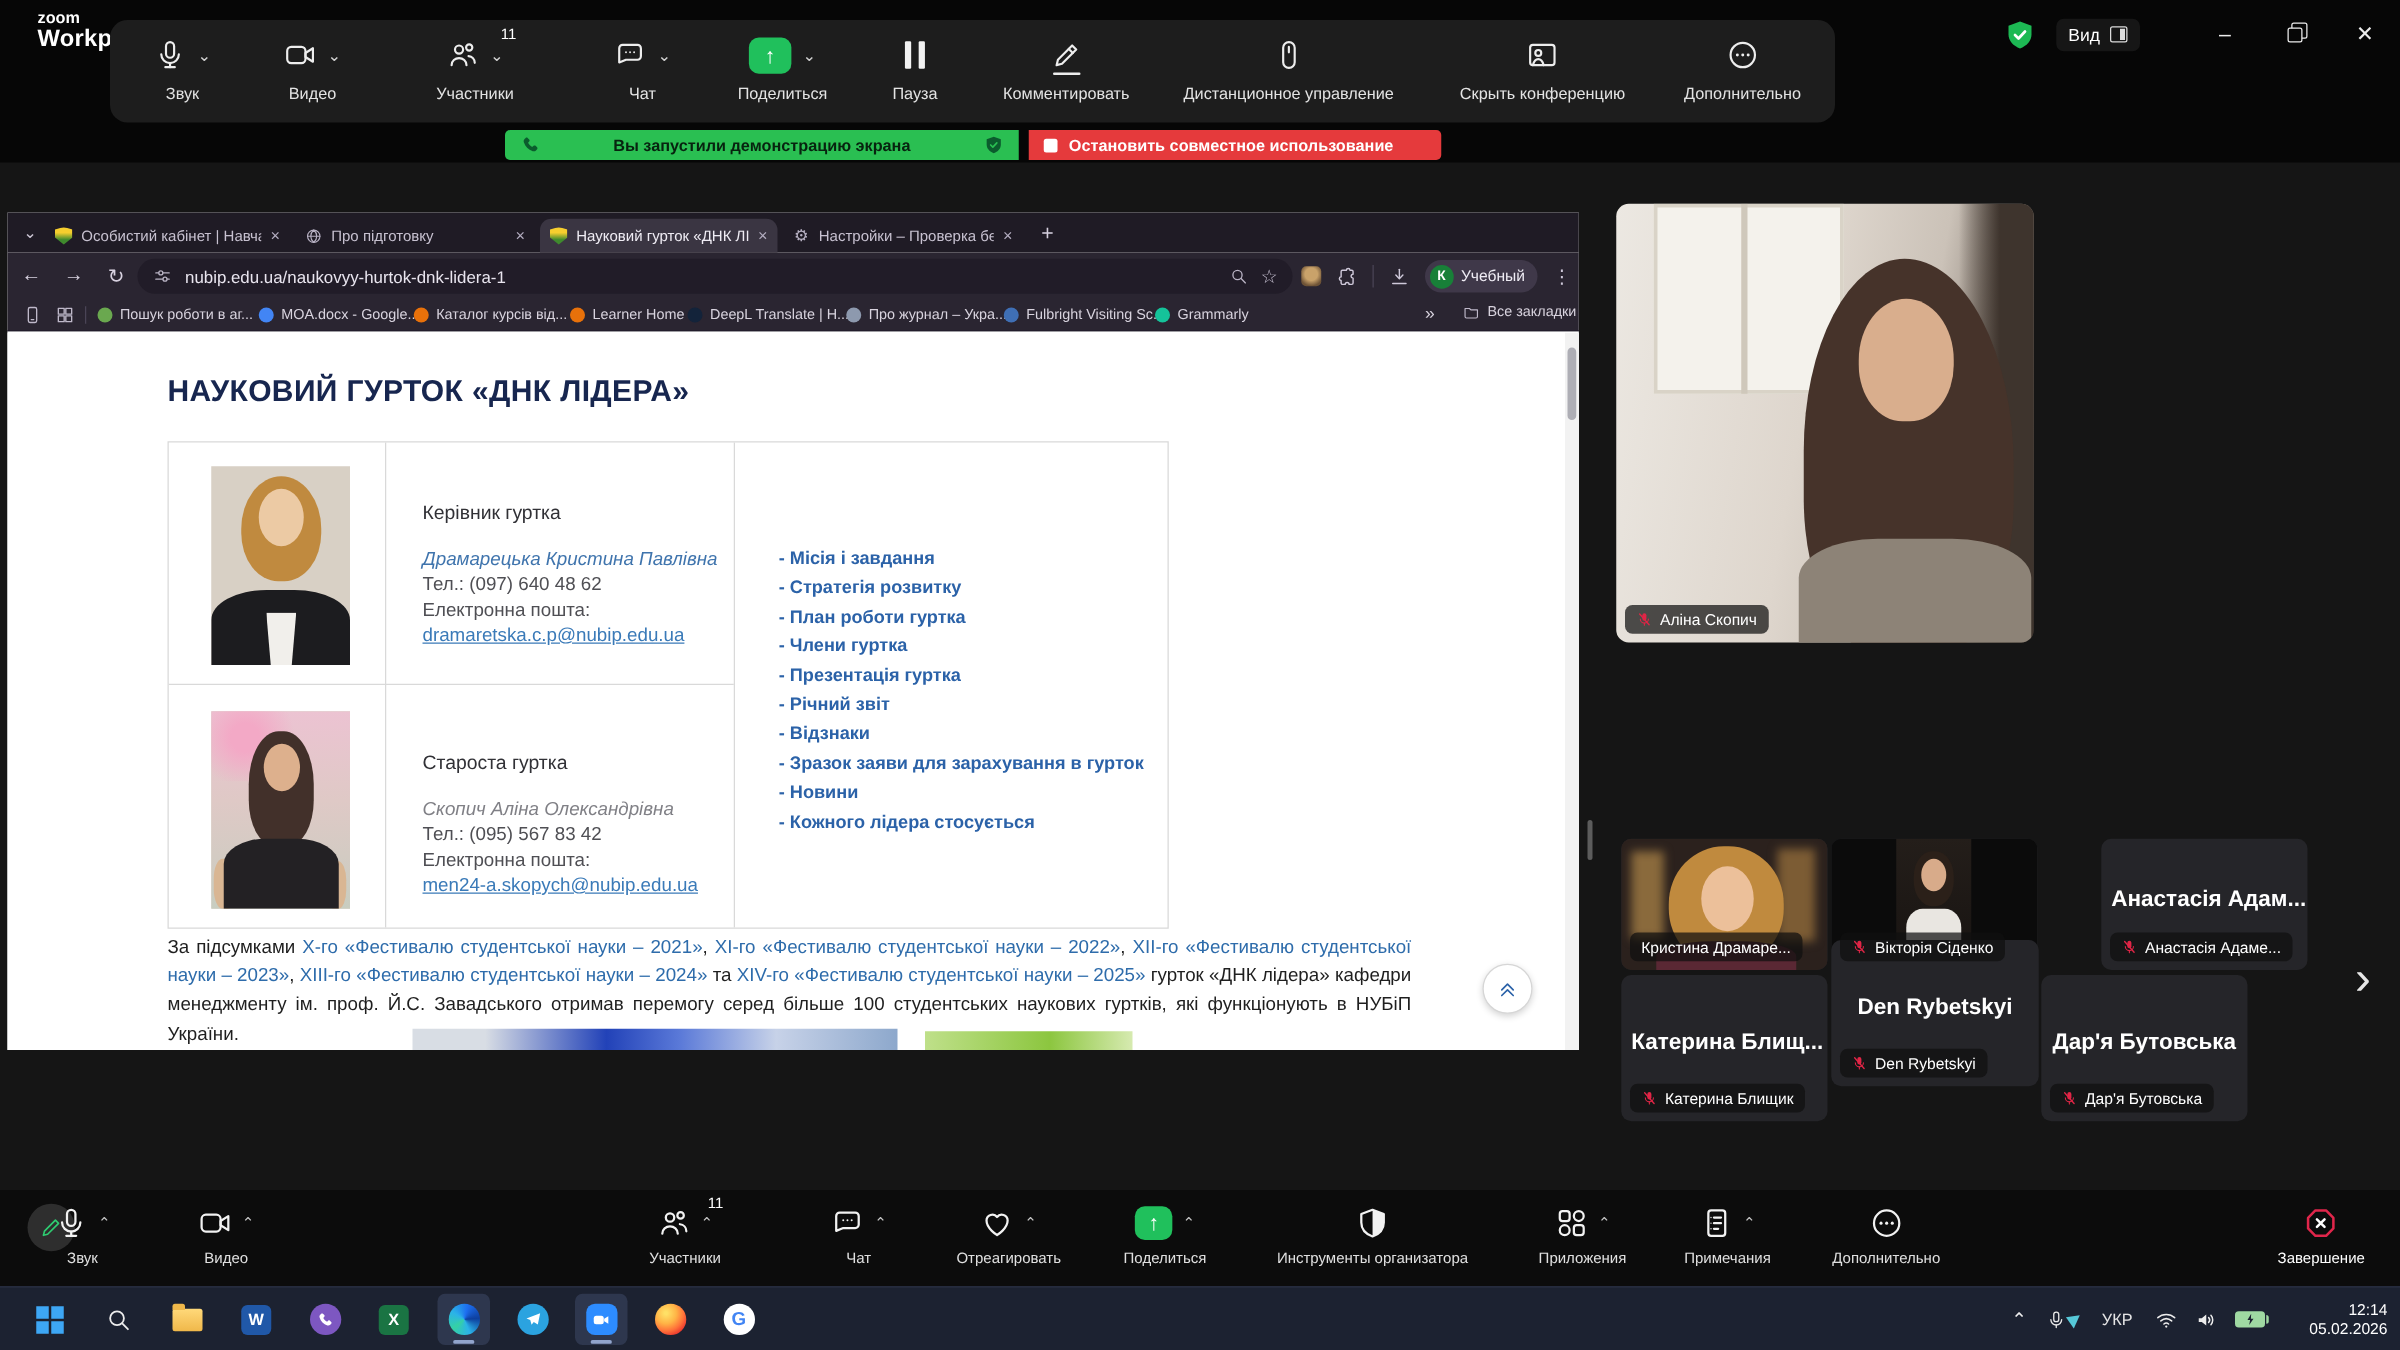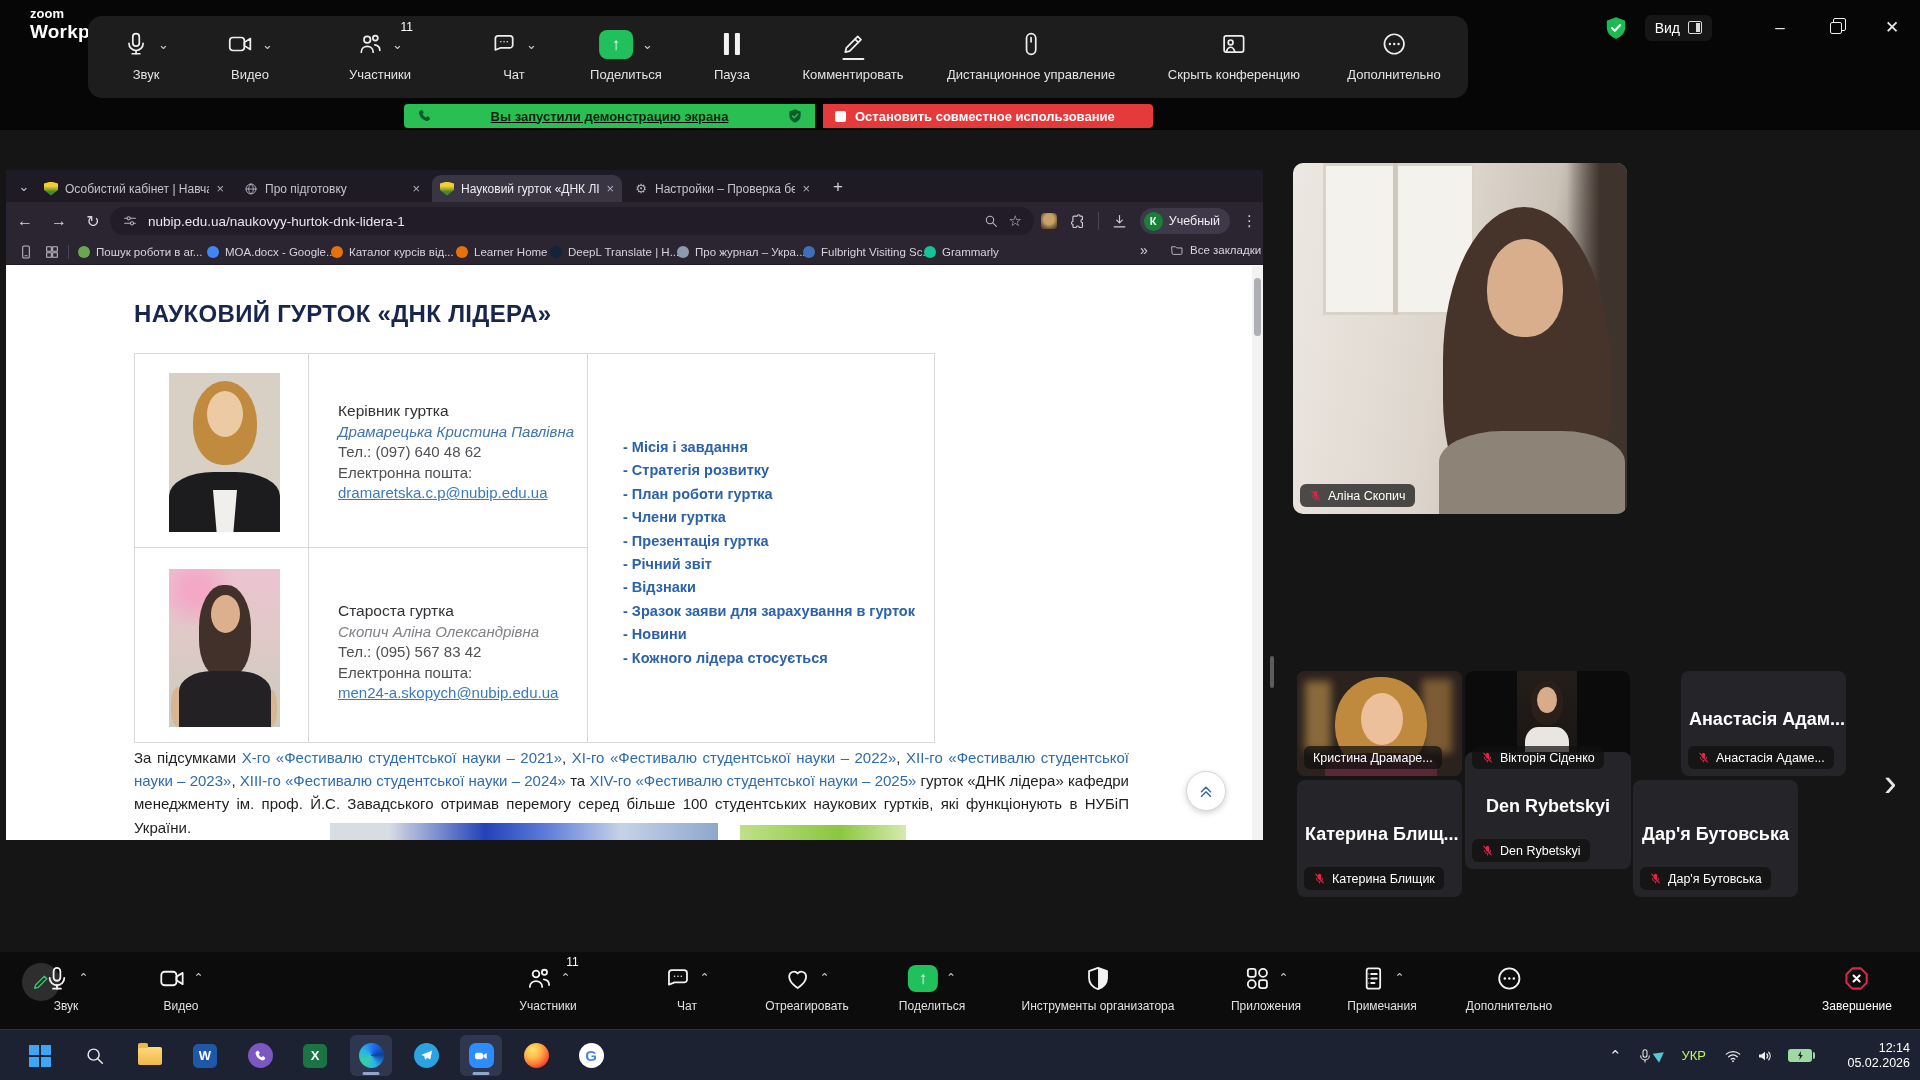--- a/index.html
+++ b/index.html
@@ -30,21 +30,21 @@
   
   .win-ctrl{position:absolute;right:0;top:0;height:55px;display:flex;align-items:center;gap:0;z-index:3;}
   .wc-shield{width:26px;height:26px;margin-right:16px;}
   .wc-view{display:flex;align-items:center;gap:8px;background:#161616;border-radius:6px;padding:5px 10px;margin-right:40px;color:#fff;font-size:14px;}
   .view-grid{width:14px;height:13px;border:1.4px solid #dcdcdc;border-radius:2px;position:relative;}
   .view-grid i{position:absolute;right:1px;top:1px;bottom:1px;width:4px;background:#dcdcdc;}
   .wc-btn{width:56px;height:44px;display:flex;align-items:center;justify-content:center;color:#ededed;font-size:17px;}
   .winmax{width:12px;height:12px;border:1.3px solid #ededed;border-radius:2px;position:relative;background:#060606;}
   .winmax::before{content:'';position:absolute;left:2px;top:-5px;width:11px;height:11px;border:1.3px solid #ededed;border-radius:2px;z-index:-1;}
   
-  .banner-green{position:absolute;left:404px;top:104px;width:411px;height:24px;background:#2abf52;border-radius:4px 0 0 4px;display:flex;align-items:center;padding:0 12px;gap:8px;text-decoration:underline;}
+  .banner-green{position:absolute;left:404px;top:104px;width:411px;height:24px;background:#2abf52;border-radius:4px 0 0 4px;display:flex;align-items:center;padding:0 12px;gap:8px;}
   .banner-green .txt{flex:1;text-align:center;font-size:13px;font-weight:bold;color:#07230f;}
   .banner-green .icon{width:16px;height:16px;color:#0b5c2d;}
   .banner-red{position:absolute;left:823px;top:104px;width:330px;height:24px;background:#e53a3c;border-radius:0 4px 4px 0;display:flex;align-items:center;padding:0 12px;gap:9px;cursor:pointer;}
   .banner-red i{width:11px;height:11px;background:#fff;border-radius:2px;flex:none;}
   .banner-red .txt{font-size:13px;font-weight:bold;color:#fff;white-space:nowrap;}
 
   
   .browser{position:absolute;left:6px;top:170px;width:1257px;height:670px;background:#fff;}
   .tabstrip{position:absolute;left:0;top:0;width:100%;height:32px;background:#1f1b25;}
   .tab-chevbtn{position:absolute;left:8px;top:6px;width:20px;height:20px;color:#c9c3d2;font-size:13px;display:flex;align-items:center;justify-content:center;}
@@ -85,21 +85,21 @@
 
   
   .pagearea{position:absolute;left:0;top:96px;width:100%;height:574px;background:#fff;overflow:hidden;}
   .pg-title{position:absolute;left:128px;top:34px;font-size:24px;font-weight:bold;color:#17264f;letter-spacing:.3px;}
   .pg-table{position:absolute;left:128px;top:87px;width:801px;height:390px;border:1px solid #d9d9d9;}
   .pg-vline1{position:absolute;left:173px;top:0;width:1px;height:100%;background:#d9d9d9;}
   .pg-vline2{position:absolute;left:452px;top:0;width:1px;height:100%;background:#d9d9d9;}
   .pg-hline{position:absolute;left:0;top:193px;width:452px;height:1px;background:#d9d9d9;}
   .contact{position:absolute;left:203px;font-size:15px;line-height:20.5px;color:#4f4f54;}
   .c-role{color:#313136;font-size:15.5px;}
-  .c-name{font-style:italic;}
+  .c-name{font-style:italic;margin-top:16px;}
   .c-name.blue{color:#3f74ad;}
   .c-name.gray{color:#808086;}
   .c-link{color:#3a7ab8;text-decoration:underline;}
   .photo{position:absolute;left:34px;overflow:hidden;background:#d8d0c5;}
   .photo div{position:absolute;}
   .p1-hair{left:24px;top:8px;width:64px;height:84px;background:#c08a3f;border-radius:50% 50% 46% 46%;}
   .p1-face{left:38px;top:18px;width:36px;height:46px;background:#eccaa4;border-radius:50%;}
   .p1-body{left:0;bottom:0;width:111px;height:60px;background:#1c1c1f;border-radius:40% 40% 0 0;}
   .p1-shirt{left:44px;bottom:0;width:24px;height:42px;background:#f1efeb;clip-path:polygon(0 0,100% 0,85% 100%,15% 100%);}
   .p2-bg{left:0;top:0;width:111px;height:158px;background:linear-gradient(180deg,#ecc3d2 0%,#dfc9c6 45%,#c8cdc0 100%);}
@@ -182,21 +182,21 @@
   .tb-telegram{background:#2ba3e0;}
   .tb-telegram .icon{width:15px;height:15px;}
   .tb-zoom{width:25px;height:25px;border-radius:7px;background:#2d8cff;display:flex;align-items:center;justify-content:center;}
   .tb-zoom .icon{width:16px;height:16px;}
   .tb-firefox{background:radial-gradient(circle at 35% 30%,#ffe066 5%,#ffb446 35%,#ff7139 60%,#e3242b 85%);}
   .tb-chrome{background:#fff;color:#4285f4;font-weight:bold;font-size:15px;}
   .tray{position:absolute;right:0;top:0;height:51px;display:flex;align-items:center;}
   .tray-chev{color:#eee;font-size:15px;margin-right:16px;}
   .tray-mic{width:16px;height:16px;color:#e8e8e8;margin-right:2px;}
   .tray-cursor{width:0;height:0;border-top:5px solid transparent;border-bottom:6px solid transparent;border-left:10px solid #56c8d8;transform:rotate(-35deg);margin-right:16px;}
-  .tray-lang{color:#bef264;font-size:13px;margin-right:18px;}
+  .tray-lang{color:#e5e5e5;font-size:13px;margin-right:18px;}
   .tray-ic{width:18px;height:18px;color:#ececec;margin-right:14px;}
   .batt{width:24px;height:13px;border-radius:3px;background:#9fd9a2;position:relative;margin-right:18px;display:flex;align-items:center;justify-content:center;}
   .batt::after{content:'';position:absolute;right:-3px;top:3px;width:2.5px;height:7px;background:#9fd9a2;border-radius:0 2px 2px 0;}
   .batt .icon{width:11px;height:11px;}
   .tray-clock{text-align:right;color:#fff;font-size:12.5px;line-height:15px;margin-right:10px;width:80px;}
 </style>
 </head>
 <body>
 
 <div class="screen">

